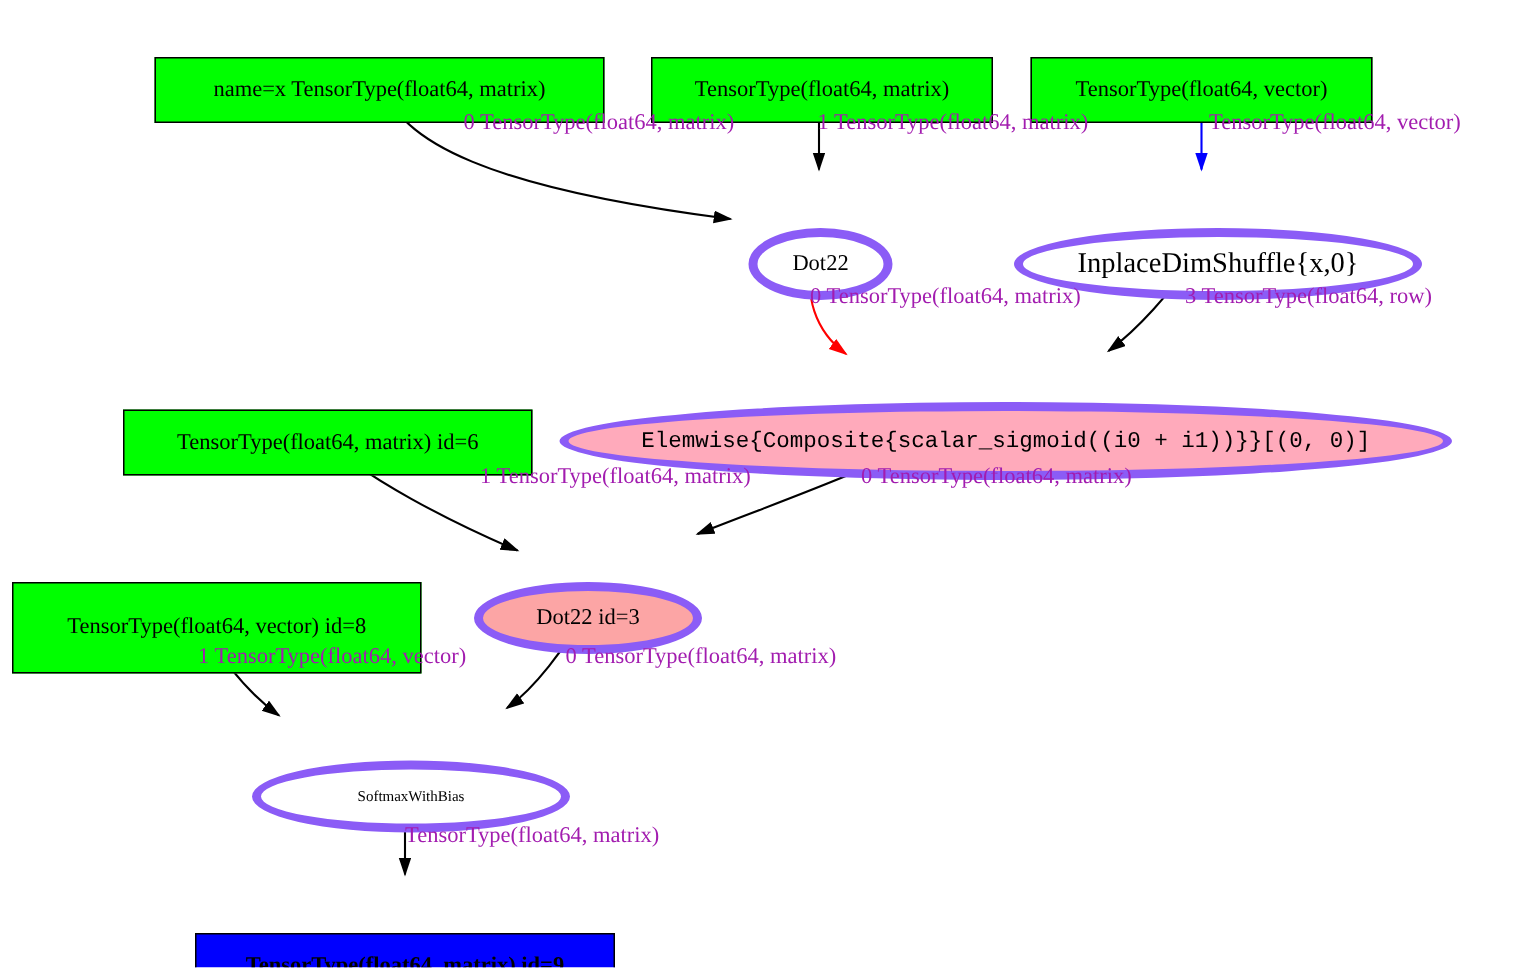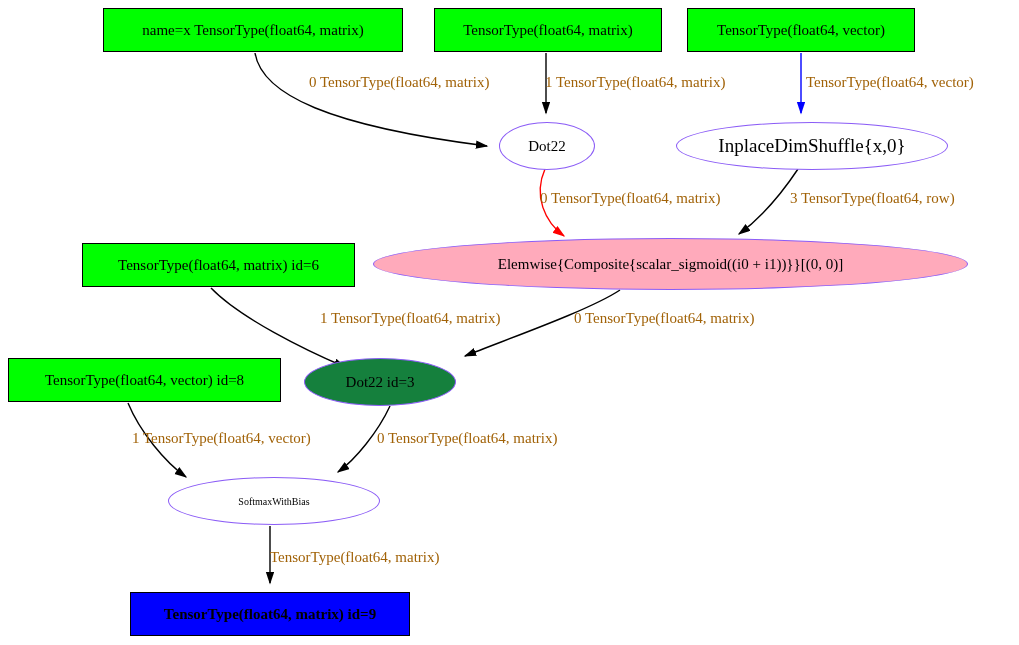--- a/index.html
+++ b/index.html
@@ -2,24 +2,24 @@
 <html><head>
 <meta charset="utf-8">
 <style>
   html,body{margin:0;padding:0;background:#ffffff;}
   #stage{
     position:relative;width:1019px;height:645px;background:#ffffff;overflow:hidden;
     font-family:"Liberation Serif","DejaVu Serif",serif;
   }
   #edges{position:absolute;left:0;top:0;width:1019px;height:645px;}
   .node{position:absolute;display:flex;align-items:center;justify-content:center;
-        box-sizing:border-box;text-align:left;color:#000;white-space:nowrap;}
+        box-sizing:border-box;text-align:left;color:#000;white-space:nowrap;margin-top:30px;}
   .box{border:1px solid #000;}
-  .ellipse{border:1px solid #8b5cf6;border-radius:50%;background:#ffffff;}
-  .elabel{position:absolute;white-space:nowrap;color:#a16207;font-size:15px;
+  .ellipse{border:6px solid #8b5cf6;border-radius:50%;background:#ffffff;}
+  .elabel{position:absolute;white-space:nowrap;color:#a21caf;font-size:15px;
           font-family:"Liberation Serif","DejaVu Serif",serif;}
 </style>
 </head>
 <body>
 
 <div id="stage">
 
   <svg id="edges" viewBox="0 0 1019 645">
     <defs>
       <marker id="ar-black" markerWidth="10" markerHeight="10" refX="8" refY="3" orient="auto" markerUnits="strokeWidth">
@@ -55,30 +55,30 @@
       </div>
       <div class="node box" style="left: 687px; top: 8px; width: 228px; height: 44px; background: rgb(0, 255, 0); font-size: 15px;">
         <span>TensorType(float64, vector)</span>
       </div>
       <div class="node ellipse" style="left: 499px; top: 122px; width: 96px; height: 48px; background: rgb(255, 255, 255); font-size: 15px;">
         <span>Dot22</span>
       </div>
       <div class="node ellipse" style="left: 676px; top: 122px; width: 272px; height: 48px; background: rgb(255, 255, 255); font-size: 19px;">
         <span>InplaceDimShuffle{x,0}</span>
       </div>
-      <div class="node ellipse" style="left: 373px; top: 238px; width: 595px; height: 52px; background: rgb(255, 170, 187); font-size: 15px;">
+      <div class="node ellipse" style="left: 373px; top: 238px; width: 595px; height: 52px; background: rgb(255, 170, 187); font-size: 15px; font-family: Liberation Mono, monospace;">
         <span>Elemwise{Composite{scalar_sigmoid((i0 + i1))}}[(0, 0)]</span>
       </div>
       <div class="node box" style="left: 82px; top: 243px; width: 273px; height: 44px; background: rgb(0, 255, 0); font-size: 15px;">
         <span>TensorType(float64, matrix) id=6</span>
       </div>
-      <div class="node box" style="left: 8px; top: 358px; width: 273px; height: 44px; background: rgb(0, 255, 0); font-size: 15px;">
+      <div class="node box" style="left: 8px; top: 358px; width: 273px; height: 61px; background: rgb(0, 255, 0); font-size: 15px;">
         <span>TensorType(float64, vector) id=8</span>
       </div>
-      <div class="node ellipse" style="left: 304px; top: 358px; width: 152px; height: 48px; background: #15803d; font-size: 15px;">
+      <div class="node ellipse" style="left: 316px; top: 358px; width: 152px; height: 48px; background: #fca5a5; font-size: 15px;">
         <span>Dot22 id=3</span>
       </div>
       <div class="node ellipse" style="left: 168px; top: 477px; width: 212px; height: 48px; background: rgb(255, 255, 255); font-size: 10px;">
         <span>SoftmaxWithBias</span>
       </div>
       <div class="node box" style="left: 130px; top: 592px; width: 280px; height: 44px; background: rgb(0, 0, 255); font-size: 15px; font-weight: bold;">
         <span>TensorType(float64, matrix) id=9</span>
       </div>
     </div>
   <div id="labels-layer">

